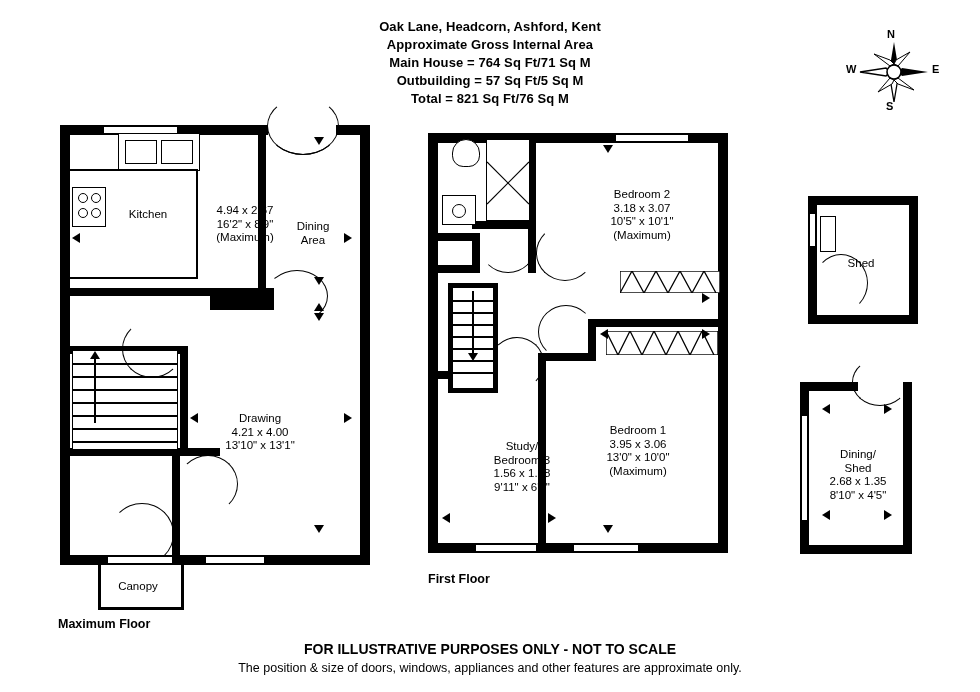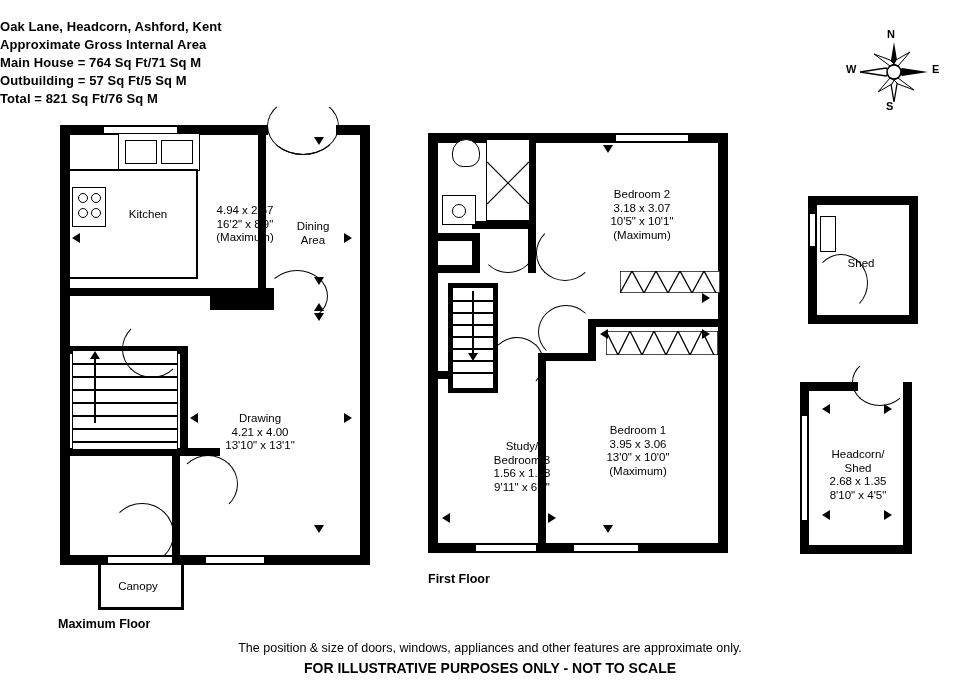--- a/index.html
+++ b/index.html
@@ -16,20 +16,21 @@
     width: 980px;
     height: 692px;
     overflow: hidden;
     background: #ffffff;
   }
   .abs { position: absolute; }
 
   
   #title-block {
     left: 0; right: 0; top: 18px;
+    text-align: center;
     font-weight: bold;
     font-size: 13px;
     line-height: 18px;
     letter-spacing: 0.1px;
   }
   #title-block div { white-space: nowrap; }
 
   
   #footer-block {
     left: 0; right: 0; bottom: 14px;
@@ -381,24 +382,24 @@
     <div class="abs wall" style="left:0; top:18px; width:9px; height:16px;"></div>
     <div class="abs wall" style="left:0; top:138px; width:9px; height:34px;"></div>
     <div class="abs wall" style="left:0; top:163px; width:112px; height:9px;"></div>
     <div class="abs swing swing-bl" style="left:52px; top:-24px; width:54px; height:46px;"></div>
     <div class="abs arrow arrow-l" style="left:22px; top:22px;"></div>
     <div class="abs arrow arrow-r" style="left:84px; top:22px;"></div>
     <div class="abs arrow arrow-l" style="left:22px; top:128px;"></div>
     <div class="abs arrow arrow-r" style="left:84px; top:128px;"></div>
   </div>
   <div class="abs room-text" style="left:810px; top:448px; width:96px;">
-    <span class="nm">Headcorn/</span>
+    <span class="nm">Dining/</span>
     <span class="nm">Shed</span>
     <span class="nm">2.68 x 1.35</span>
     <span class="nm">8'10" x 4'5"</span>
   </div>
 
   <div id="footer-block" class="abs">
+    <div id="footer-main">FOR ILLUSTRATIVE PURPOSES ONLY - NOT TO SCALE</div>
     <div id="footer-sub1">The position &amp; size of doors, windows, appliances and other features are approximate only.</div>
-    <div id="footer-main">FOR ILLUSTRATIVE PURPOSES ONLY - NOT TO SCALE</div>
   </div>
 
 </div>
 
 </body></html>

